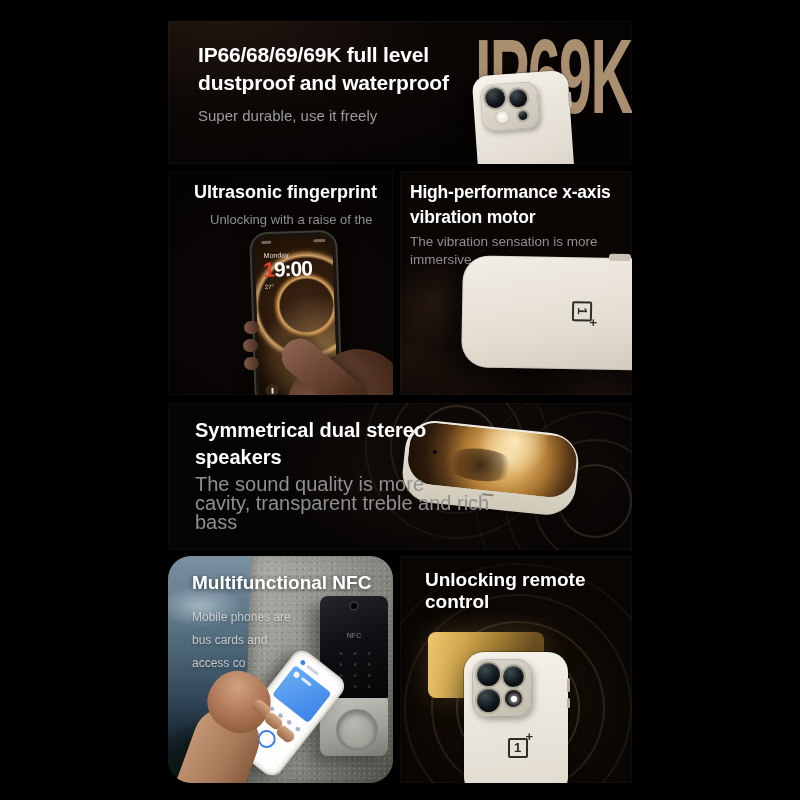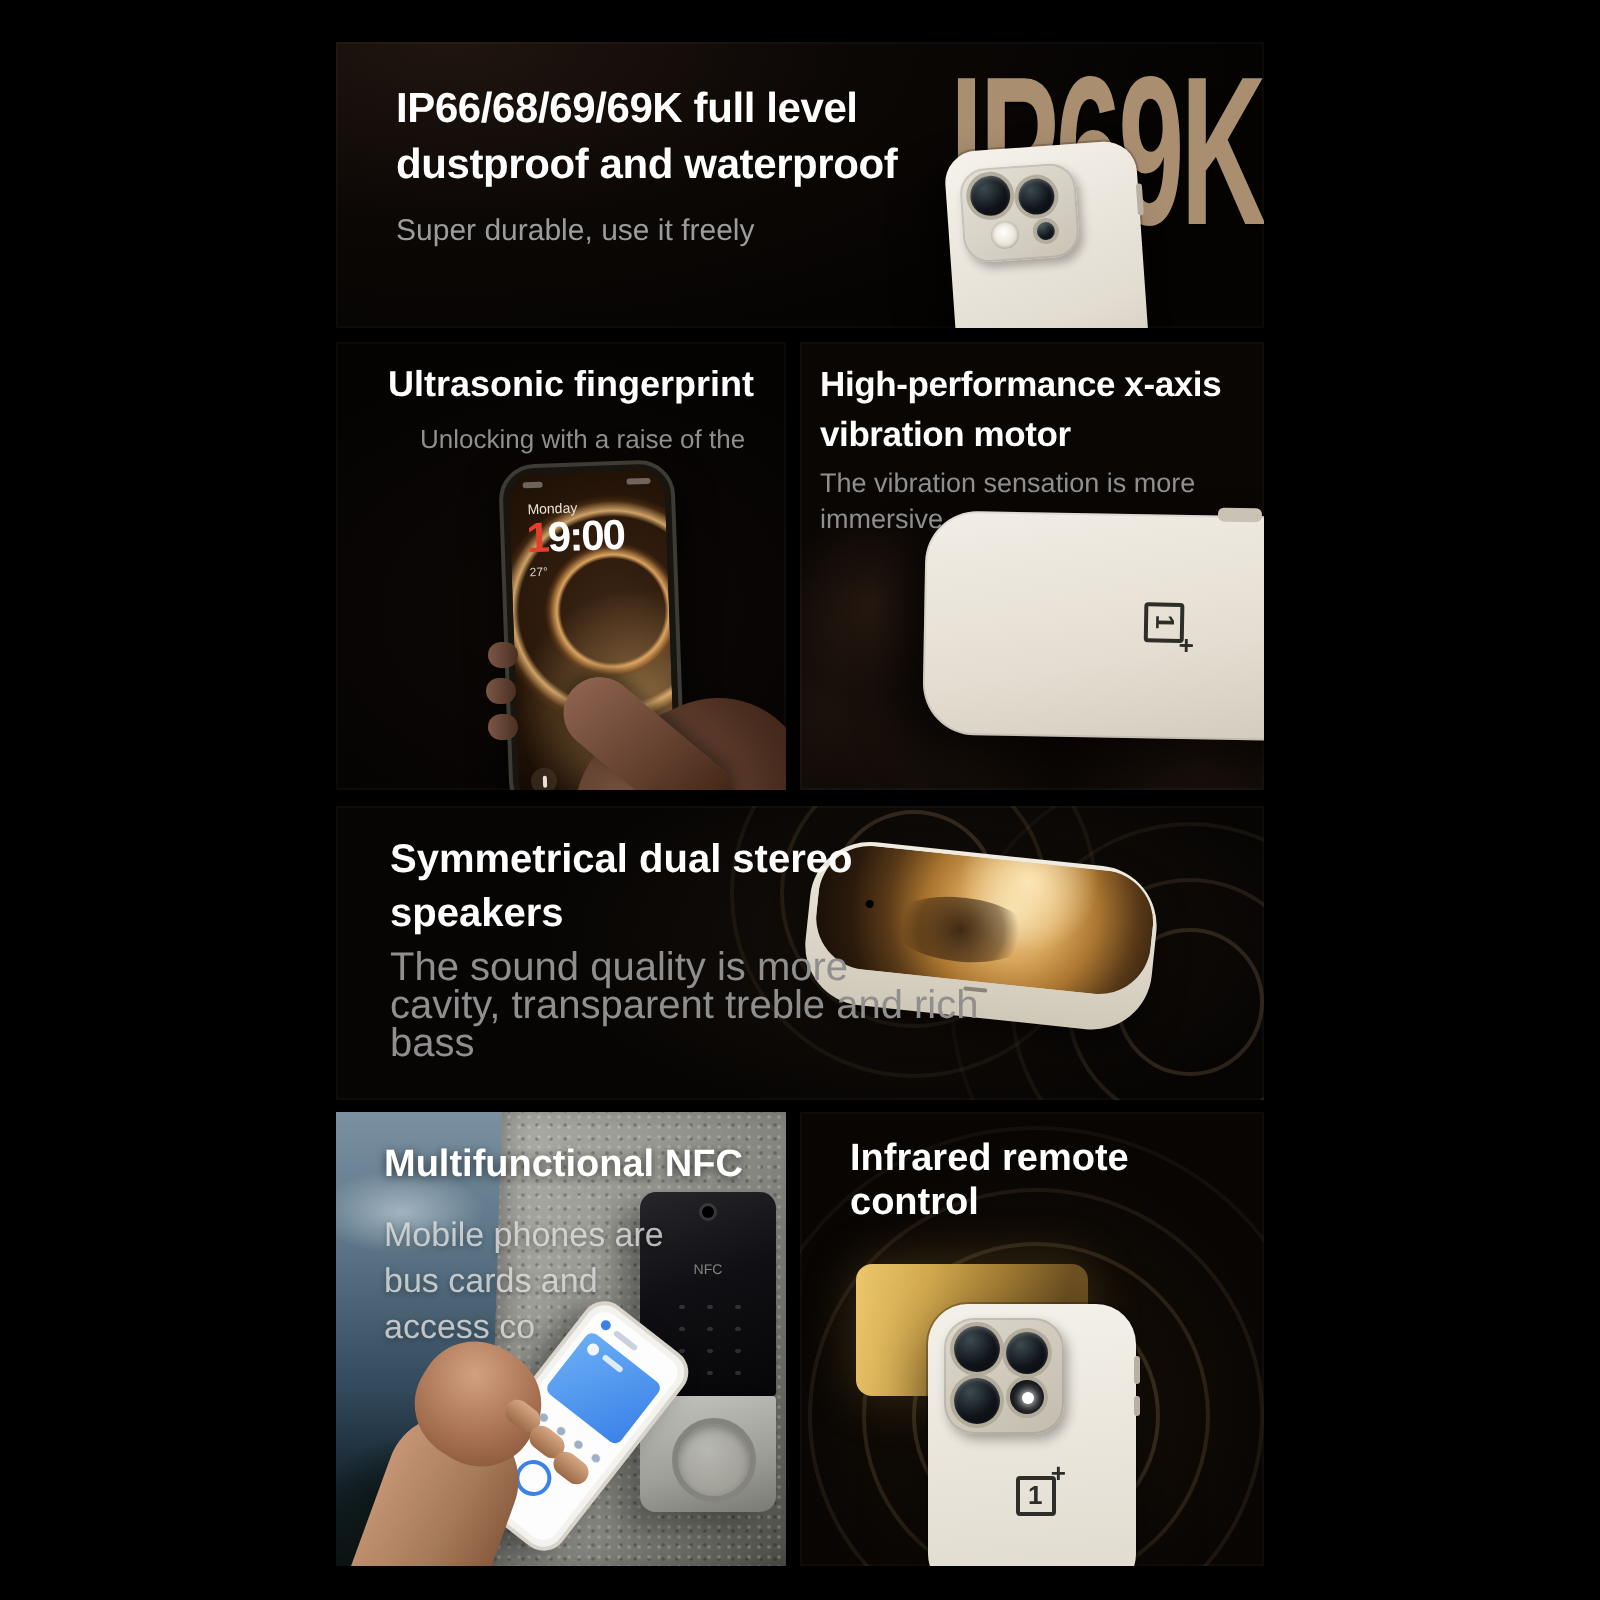--- a/index.html
+++ b/index.html
@@ -13,21 +13,21 @@
          background:radial-gradient(80% 60% at 50% 60%,#0c0806 0%,#050302 100%);}
   .card3{left:400px;top:171px;width:232px;height:224px;
          background:
           radial-gradient(circle at 16% 58%,rgba(96,64,42,.30),transparent 20%),
           radial-gradient(circle at 6% 82%,rgba(80,52,34,.25),transparent 24%),
           radial-gradient(circle at 34% 92%,rgba(70,48,30,.22),transparent 22%),
           radial-gradient(circle at 86% 94%,rgba(86,58,38,.22),transparent 26%),
           #0a0604;}
   .card4{left:168px;top:403px;width:464px;height:147px;
          background:radial-gradient(60% 90% at 64% 45%,rgba(110,78,44,.14),transparent 70%),#070504;}
-  .card5{left:168px;top:556px;width:225px;height:227px;background:#0c141a;}
+  .card5{left:168px;top:556px;width:225px;height:227px;background:#0c141a;border-radius:23px;}
   .card6{left:400px;top:556px;width:232px;height:227px;
          background:radial-gradient(circle at 50% 64%,rgba(95,68,32,.40) 0%,rgba(60,42,20,.18) 35%,transparent 66%),#080503;}
 
   .title{position:absolute;color:#fff;font-weight:700;margin:0;z-index:6;}
   .sub{position:absolute;color:#8f8f8f;font-weight:400;margin:0;z-index:6;}
   .line{display:block;}
 
   
   .t-wp{left:30px;top:20px;font-size:21px;line-height:28px;letter-spacing:-0.2px;}
   .s-wp{left:30px;top:86px;font-size:15px;color:#9c9c9c;}
@@ -109,21 +109,21 @@
              background:
               radial-gradient(circle at 62% 16%,rgba(255,236,190,.9),transparent 30%),
               radial-gradient(circle at 58% 42%,#f2d9a4 0%,#daa85e 22%,#a8742f 42%,#5a3a18 60%,#2a1a0c 78%,#160d06 100%);}
   .c4-crescent{position:absolute;left:22%;top:34%;width:42%;height:52%;border-radius:50%;
                background:radial-gradient(circle at 50% 50%,rgba(40,22,8,.85) 0%,rgba(40,22,8,.45) 55%,transparent 75%);}
   .c4-punch{position:absolute;left:14%;top:44%;width:4px;height:4px;border-radius:50%;background:#000;}
   .c4-port{position:absolute;left:46%;bottom:1px;width:12px;height:2px;border-radius:1px;background:#8a8478;}
 
   
   .t-nfc{left:24px;top:16px;font-size:19px;text-shadow:0 1px 5px rgba(0,0,0,0.6);}
-  .s-nfc{left:24px;top:50px;font-size:17px;line-height:23px;color:rgba(226,226,226,0.8);
+  .s-nfc{left:24px;top:50px;font-size:12px;line-height:23px;color:rgba(226,226,226,0.8);
          text-shadow:0 1px 3px rgba(0,0,0,0.35);z-index:2;}
   .sky{position:absolute;left:0;top:0;width:92px;height:100%;z-index:1;
        background:
         radial-gradient(60px 30px at 35% 22%,rgba(215,225,232,.55),transparent 70%),
         radial-gradient(70px 55px at 45% 88%,#081008 0%,rgba(8,16,8,0) 70%),
         linear-gradient(180deg,#7b91a2 0%,#5a7486 30%,#31485a 62%,#13202a 84%,#0a1210 100%);}
   .wall{position:absolute;left:74px;top:0;width:151px;height:100%;z-index:1;
         clip-path:polygon(9px 0,100% 0,100% 100%,2px 100%);
         background:linear-gradient(115deg,#b2b2ac 0%,#9a9a94 35%,#83837d 62%,#60605a 88%,#4c4c46 100%);
         box-shadow:inset 14px 0 18px -8px rgba(0,0,0,0.55);}
@@ -341,16 +341,16 @@
           </span>
       </div>
       <span class="sbtn" style="right:-2px;top:26px;width:3px;height:14px;"></span>
       <span class="sbtn" style="right:-2px;top:46px;width:3px;height:10px;"></span>
       <div class="op-logo c6-logo">
         <span class="op-box"></span>
         <span class="op-one">1</span>
         <span class="op-plus">+</span>
       </div>
     </div>
-    <h2 class="title t-ir">Infrared remote control</h2>
+    <h2 class="title t-ir">Unlocking remote control</h2>
   </section>
 
 </div>
 
 </body></html>

